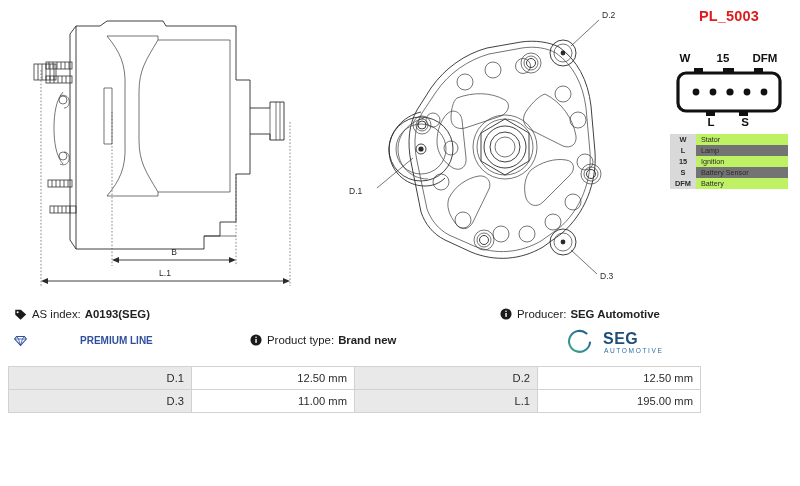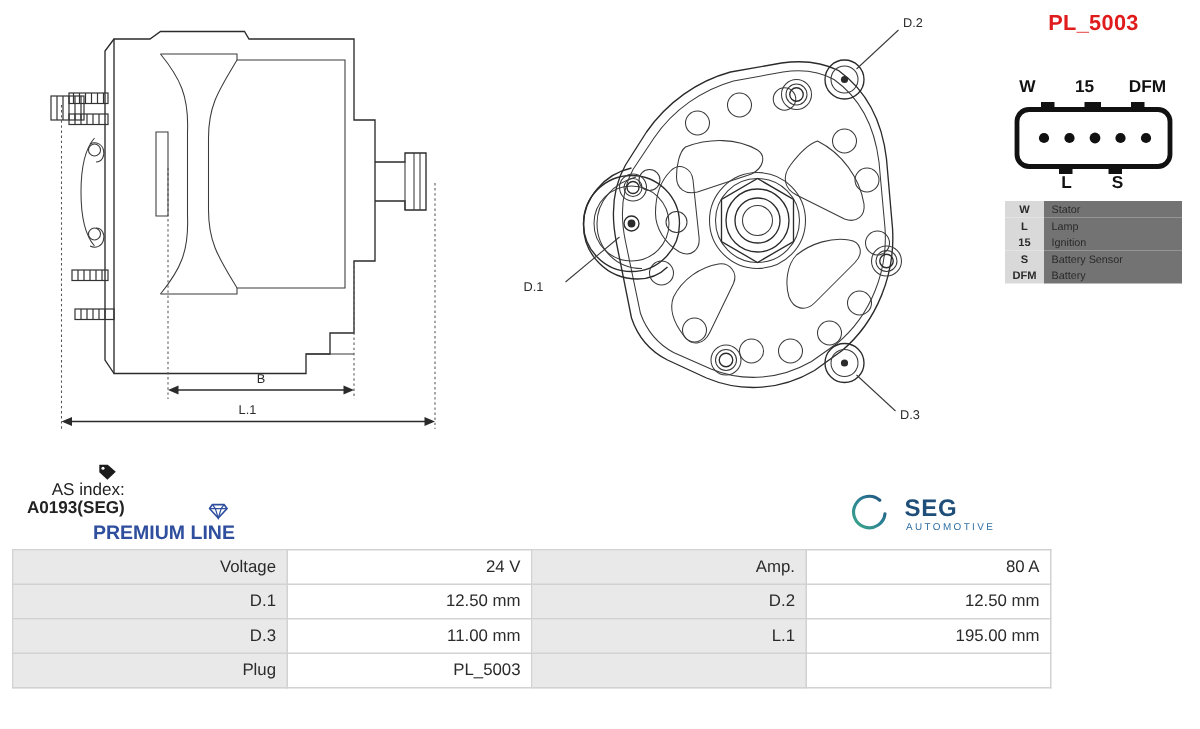--- a/index.html
+++ b/index.html
@@ -72,51 +72,50 @@
   }
   #plug-legend td.code {
     width: 26px;
     text-align: center;
     font-weight: bold;
     background: #d9d9d9;
     font-size: 7.4px;
   }
   #plug-legend td.desc {
     padding-left: 5px;
-    background: #737373;
+    background: #bef264;
   }
   #plug-legend tr.alt td.code { background: #d9d9d9; }
   #plug-legend tr.alt td.desc { background: #737373; }
 
   
   #info-bar {
     position: absolute;
     left: 0; top: 300px;
     width: 800px; height: 62px;
   }
   .info-item {
     position: absolute;
     display: flex;
-    align-items: flex-end;
+    align-items: center;
     font-size: 11.4px;
     color: #222;
     white-space: nowrap;
-    flex-direction: column;
   }
   .info-item .ico {
     flex: 0 0 auto;
     margin-right: 5px;
     margin-top: 1px;
     line-height: 0;
   }
   .info-item b { font-weight: bold; }
   .premium {
     color: #2f4f9e;
     font-weight: bold;
-    font-size: 13px;
+    font-size: 10px;
     padding-left: 48px;
   }
 
   #seg-logo {
     position: absolute;
     left: 565px; top: 327px;
     width: 100px; height: 32px;
   }
 
   
@@ -420,59 +419,69 @@
     <span class="ico">
       <svg width="13" height="13" viewBox="0 0 16 16">
         <path d="M3.2 3 L12.8 3 L15.2 6.2 L8 14 L0.8 6.2 Z" fill="none" stroke="#2f4f9e" stroke-width="1.3"></path>
         <path d="M0.8 6.2 L15.2 6.2 M3.2 3 L5.6 6.2 L8 14 L10.4 6.2 L12.8 3" fill="none" stroke="#2f4f9e" stroke-width="1"></path>
       </svg>
     </span>
     <span class="premium">PREMIUM LINE</span>
   </div>
 
 
-
+  <div class="info-item" style="left:250px; top:33px;">
+    <span class="ico">
+      <svg width="12" height="12" viewBox="0 0 16 16">
+        <circle cx="8" cy="8" r="7.4" fill="#1b1b1b"></circle>
+        <rect x="7.1" y="6.6" width="1.9" height="5.2" fill="#ffffff"></rect>
+        <circle cx="8.05" cy="4.3" r="1.1" fill="#ffffff"></circle>
+      </svg>
+    </span>
+    <span>Product type:</span>
+    <b style="margin-left:4px;">Brand new</b>
+  </div>
+
+  <div class="info-item" style="left:500px; top:7px;">
+    <span class="ico">
+      <svg width="12" height="12" viewBox="0 0 16 16">
+        <circle cx="8" cy="8" r="7.4" fill="#1b1b1b"></circle>
+        <rect x="7.1" y="6.6" width="1.9" height="5.2" fill="#ffffff"></rect>
+        <circle cx="8.05" cy="4.3" r="1.1" fill="#ffffff"></circle>
+      </svg>
+    </span>
+    <span>Producer:</span>
+    <b style="margin-left:4px;">SEG Automotive</b>
+  </div>
 </div>
 
 <div id="seg-logo">
   <svg width="100" height="32" viewBox="0 0 100 32">
     <defs>
       <linearGradient id="arcGrad" x1="0" y1="1" x2="1" y2="0">
         <stop offset="0%" stop-color="#3aa88a"></stop>
         <stop offset="55%" stop-color="#2d7f96"></stop>
         <stop offset="100%" stop-color="#1f4e79"></stop>
       </linearGradient>
     </defs>
 
     <path d="M21.5,6.5 A10.5,10.5 0 1 0 25,15.5" fill="none" stroke="url(#arcGrad)" stroke-width="2.1" stroke-linecap="round"></path>
     <text x="38" y="17" font-family="'Liberation Sans',sans-serif" font-size="16" font-weight="bold" fill="#1f4e79" letter-spacing="0.5">SEG</text>
     <text x="39" y="26" font-family="'Liberation Sans',sans-serif" font-size="6.6" fill="#2d6ea3" letter-spacing="1.6">AUTOMOTIVE</text>
   </svg>
 </div>
 
 <table id="spec-table">
   <tbody>
-    <tr>
-      <td class="lbl">Voltage</td>
-      <td class="val">24 V</td>
-      <td class="lbl">Amp.</td>
-      <td class="val">80 A</td>
-    </tr>
     <tr>
       <td class="lbl">D.1</td>
       <td class="val">12.50 mm</td>
       <td class="lbl">D.2</td>
       <td class="val">12.50 mm</td>
     </tr>
     <tr>
       <td class="lbl">D.3</td>
       <td class="val">11.00 mm</td>
       <td class="lbl">L.1</td>
       <td class="val">195.00 mm</td>
     </tr>
-    <tr>
-      <td class="lbl">Plug</td>
-      <td class="val">PL_5003</td>
-      <td class="empty-lbl"></td>
-      <td class="empty-val"></td>
-    </tr>
   </tbody>
 </table>
 
 </body></html>

